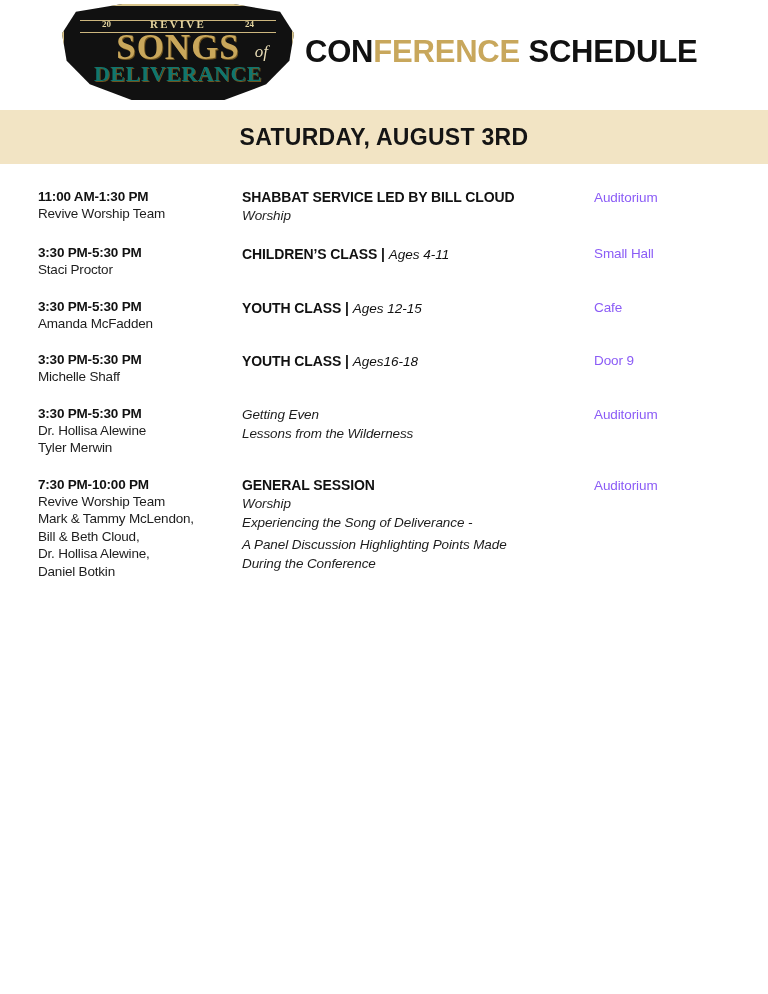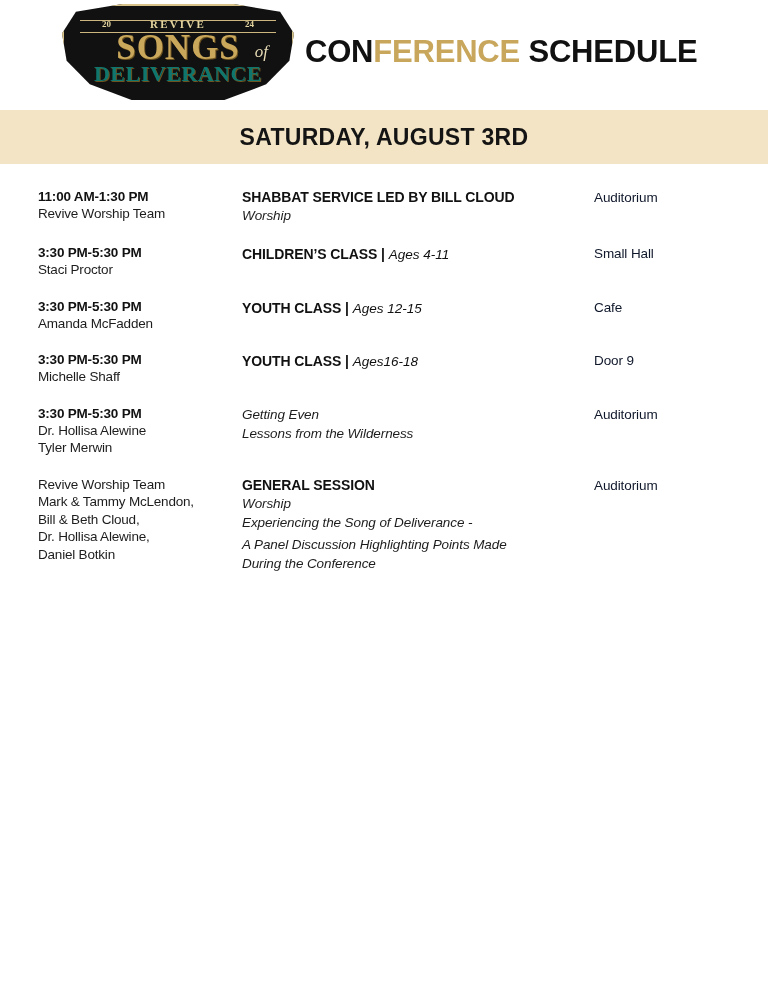--- a/index.html
+++ b/index.html
@@ -203,21 +203,21 @@
   .sess-sub {
     font-size: 13.5px;
     font-style: italic;
     color: #1d1d1d;
     line-height: 19px;
     letter-spacing: -0.1px;
   }
   .sess-sub.gap { margin-top: 3px; }
   .room {
     font-size: 13.5px;
-    color: #0f172a;
+    color: #8b5cf6;
     line-height: 17px;
     letter-spacing: -0.1px;
   }
   .row.pad-top .col-title,
   .row.pad-top .col-room { padding-top: 1px; }
 </style>
 </head>
 <body>
 
 <div class="header">
@@ -313,20 +313,21 @@
       <div class="sess-sub">Getting Even</div>
       <div class="sess-sub">Lessons from the Wilderness</div>
     </div>
     <div class="col-room">
       <div class="room">Auditorium</div>
     </div>
   </div>
 
   <div class="row">
     <div class="col-time">
+      <div class="time">7:30 PM-10:00 PM</div>
       <div class="presenter">Revive Worship Team</div>
       <div class="presenter">Mark &amp; Tammy McLendon,</div>
       <div class="presenter">Bill  &amp; Beth Cloud,</div>
       <div class="presenter">Dr. Hollisa Alewine,</div>
       <div class="presenter">Daniel Botkin</div>
     </div>
     <div class="col-title">
       <div class="sess-title">GENERAL SESSION</div>
       <div class="sess-sub">Worship</div>
       <div class="sess-sub">Experiencing the Song of Deliverance -</div>

